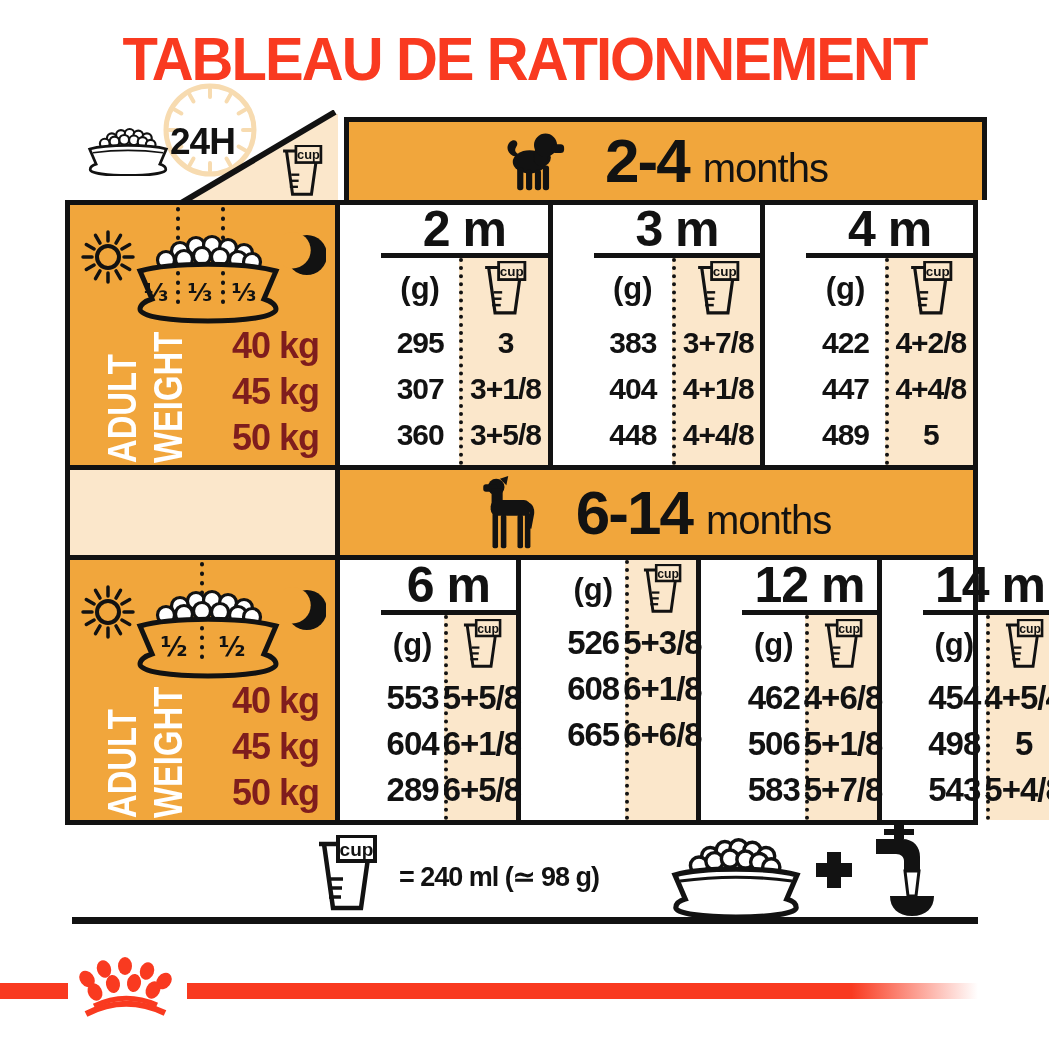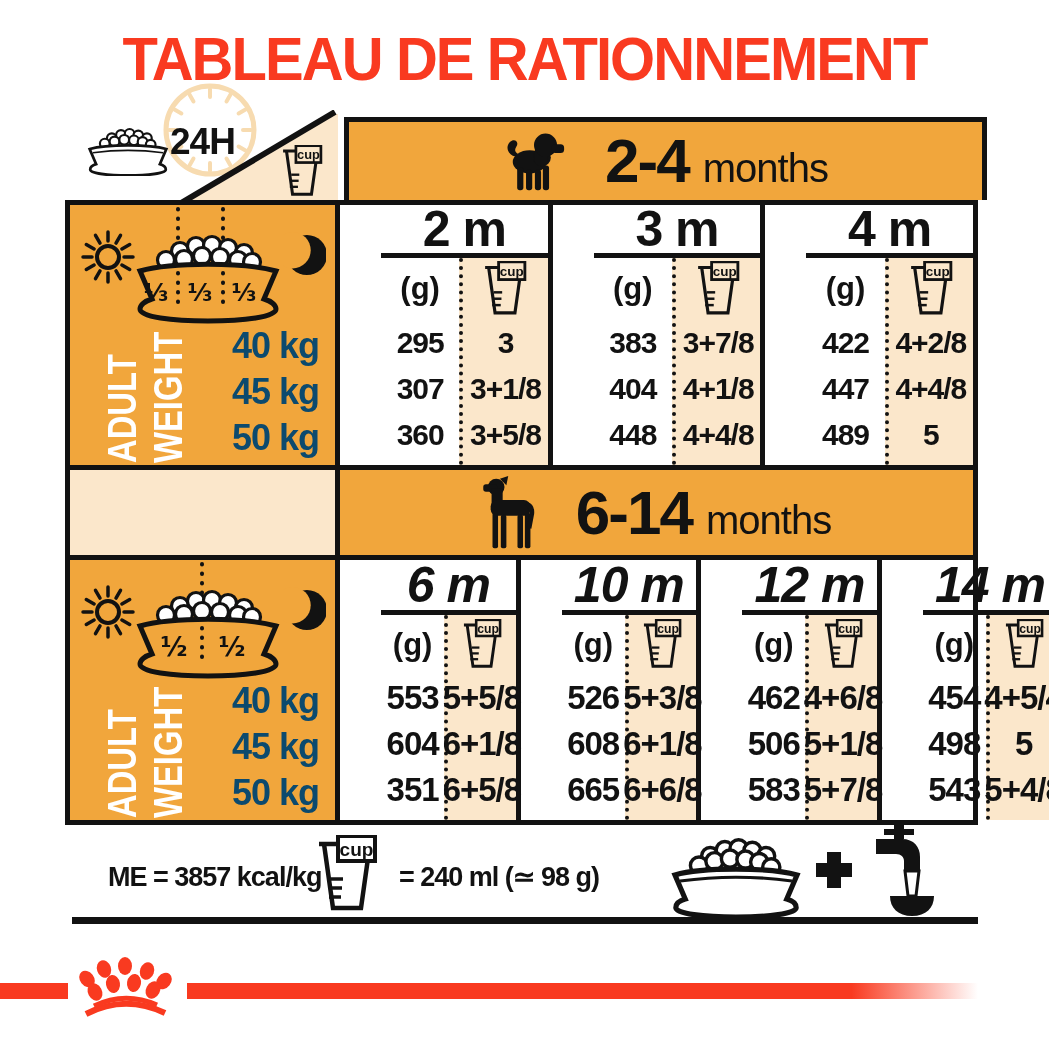--- a/index.html
+++ b/index.html
@@ -29,36 +29,36 @@
   
   .tbl{border:5px solid var(--ink);box-sizing:border-box;background:#fff;display:flex;}
   .t1{left:65px;top:200px;width:913px;height:270px;}
   .t2{left:65px;top:555px;width:913px;height:270px;}
   .panel{width:265px;flex:none;background:var(--orange);border-right:5px solid var(--ink);position:relative;}
   .cols{flex:1;display:flex;}
   .mcol{flex:1;display:flex;flex-direction:column;border-left:5px solid var(--ink);min-width:0;padding-left:41px;}
   .mcol.first{border-left:none;}
   .mhead{height:48px;flex:none;border-bottom:5px solid var(--ink);display:flex;align-items:center;justify-content:center;
          font-size:50px;font-weight:bold;line-height:1;letter-spacing:-1px;}
-  .t2 .mhead{height:50px;font-style:italic;}
+  .t2 .mhead{height:50px;}
   .mbody{flex:1;display:flex;min-height:0;}
   .gsub{width:47%;display:flex;flex-direction:column;align-items:center;}
   .csub{width:53%;background:var(--cream);border-left:4px dotted var(--ink);box-sizing:border-box;
         display:flex;flex-direction:column;align-items:center;}
   .iconrow{height:62px;flex:none;display:flex;align-items:center;justify-content:center;}
   .t2 .iconrow{height:60px;}
   .vrow{height:46px;flex:none;display:flex;align-items:center;justify-content:center;
         font-size:30px;font-weight:bold;letter-spacing:-1px;}
   .t2 .vrow{font-size:33px;}
   .glabel{font-size:31px;font-weight:bold;}
 
   
   .vlabel{position:absolute;transform-origin:0 0;transform:rotate(-90deg) scaleX(.8);
           color:#fff;font-size:41px;font-weight:bold;white-space:nowrap;line-height:1;letter-spacing:0;}
-  .wcol{position:absolute;right:16px;top:118px;text-align:right;color:#0c4a6e;
+  .wcol{position:absolute;right:16px;top:118px;text-align:right;color:#7f1d1d;
         font-weight:bold;font-size:36px;line-height:46px;letter-spacing:-1px;}
 
   
   .band2{left:65px;top:470px;width:913px;height:85px;background:var(--orange);
          border-left:5px solid var(--ink);border-right:5px solid var(--ink);box-sizing:border-box;display:flex;}
   .b2left{width:265px;flex:none;background:var(--cream);border-right:5px solid var(--ink);}
   .b2main{flex:1;display:flex;align-items:center;justify-content:center;gap:36px;}
 
   
   .ftext{font-size:27px;font-weight:bold;letter-spacing:-1px;line-height:1;}
@@ -382,21 +382,21 @@
     </div>
     <div class="cols">
 
       <div class="mcol first">
         <div class="mhead">6 m</div>
         <div class="mbody">
           <div class="gsub">
             <div class="iconrow glabel">(g)</div>
             <div class="vrow">553</div>
             <div class="vrow">604</div>
-            <div class="vrow">351</div>
+            <div class="vrow">289</div>
           </div>
           <div class="csub">
             <div class="iconrow">
               <svg width="40" height="52" viewBox="0 0 62 80">
                 <path d="M8 9 L17 73 L45 73 L54 9" fill="none" stroke="#121212" stroke-width="4.5"></path>
                 <line x1="3" y1="9" x2="59" y2="9" stroke="#121212" stroke-width="4.5"></line>
                 <line x1="15" y1="44" x2="27" y2="44" stroke="#121212" stroke-width="3.5"></line>
                 <line x1="14" y1="53" x2="26" y2="53" stroke="#121212" stroke-width="3.5"></line>
                 <line x1="13" y1="62" x2="25" y2="62" stroke="#121212" stroke-width="3.5"></line>
                 <rect x="22" y="1" width="37" height="25" fill="#FBE7CB" stroke="#121212" stroke-width="4"></rect>
@@ -404,21 +404,20 @@
               </svg>
             </div>
             <div class="vrow">5+5/8</div>
             <div class="vrow">6+1/8</div>
             <div class="vrow">6+5/8</div>
           </div>
         </div>
       </div>
 
       <div class="mcol">
-        <div class="mhead">10 m</div>
         <div class="mbody">
           <div class="gsub">
             <div class="iconrow glabel">(g)</div>
             <div class="vrow">526</div>
             <div class="vrow">608</div>
             <div class="vrow">665</div>
           </div>
           <div class="csub">
             <div class="iconrow">
               <svg width="40" height="52" viewBox="0 0 62 80">
@@ -490,21 +489,20 @@
             <div class="vrow">4+5/4</div>
             <div class="vrow">5</div>
             <div class="vrow">5+4/8</div>
           </div>
         </div>
       </div>
 
     </div>
   </div>
 
-  <div class="abs ftext me">ME = 3857 kcal/kg</div>
 
   <svg class="abs" style="left:316px;top:835px" width="62" height="80" viewBox="0 0 62 80">
     <path d="M8 9 L17 73 L45 73 L54 9" fill="none" stroke="#121212" stroke-width="4.5"></path>
     <line x1="3" y1="9" x2="59" y2="9" stroke="#121212" stroke-width="4.5"></line>
     <line x1="15" y1="44" x2="27" y2="44" stroke="#121212" stroke-width="3.5"></line>
     <line x1="14" y1="53" x2="26" y2="53" stroke="#121212" stroke-width="3.5"></line>
     <line x1="13" y1="62" x2="25" y2="62" stroke="#121212" stroke-width="3.5"></line>
     <rect x="22" y="1" width="37" height="25" fill="#fff" stroke="#121212" stroke-width="4"></rect>
     <text x="40.5" y="21" text-anchor="middle" font-size="19" font-weight="bold" fill="#121212">cup</text>
   </svg>

